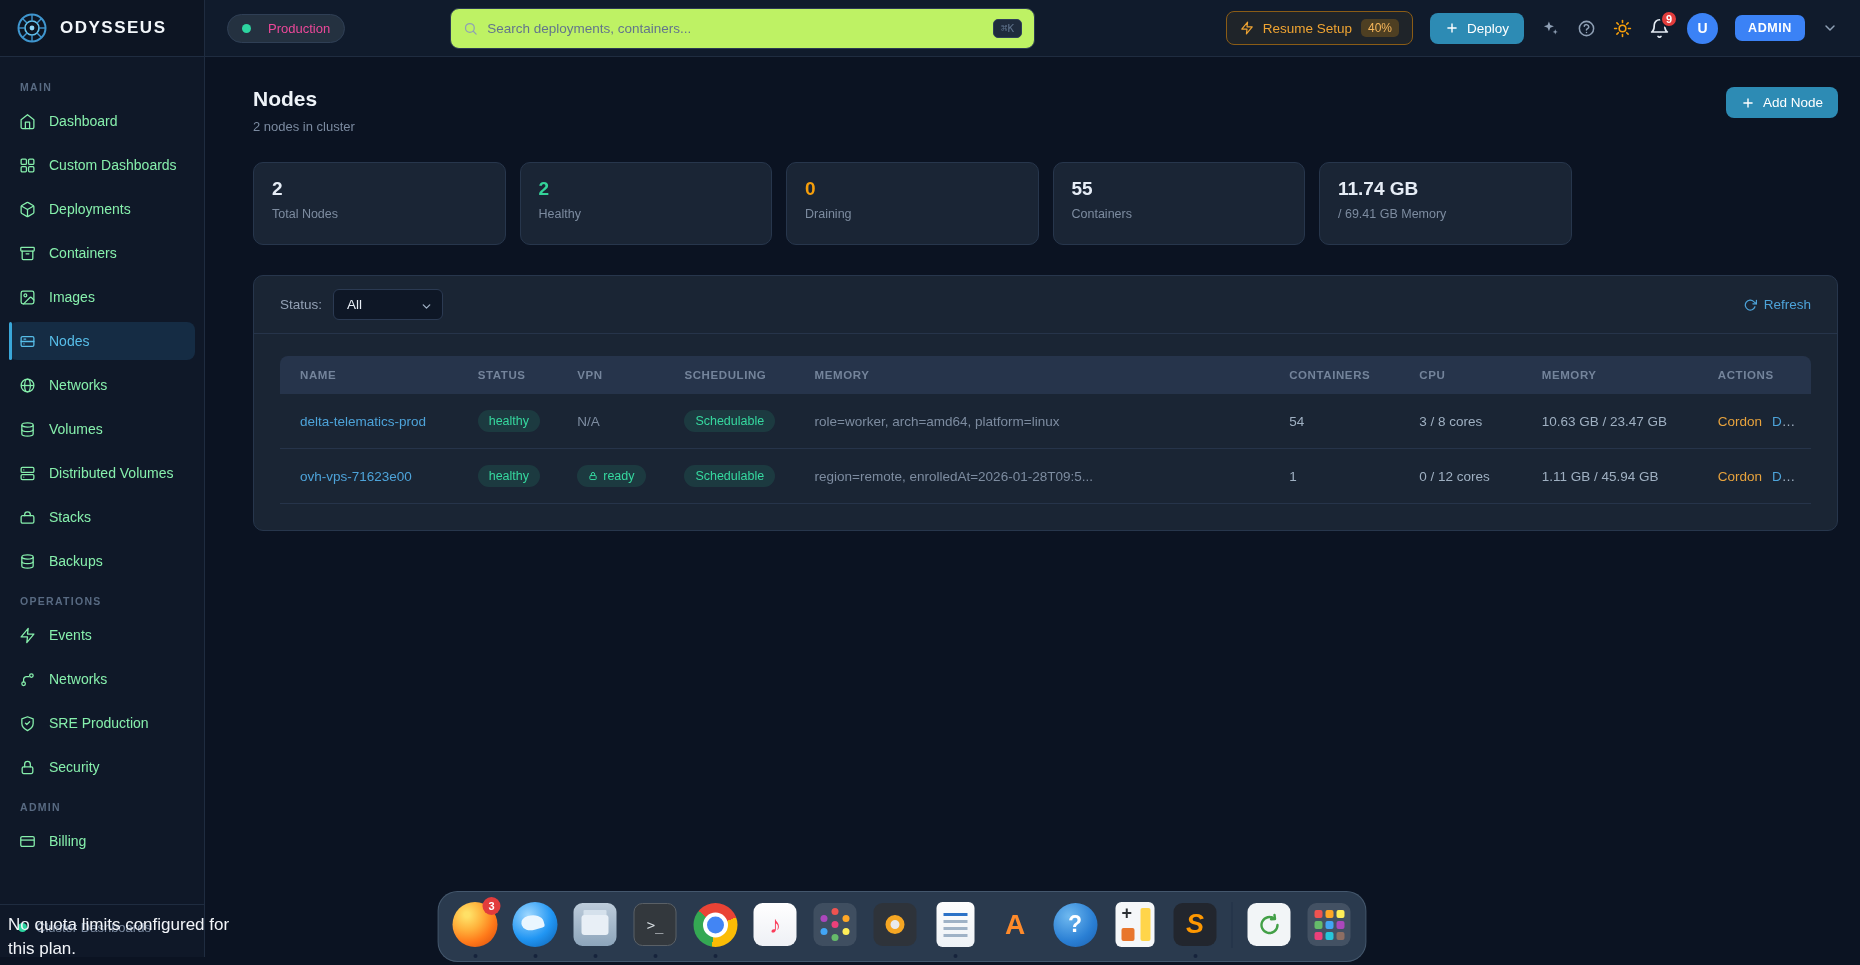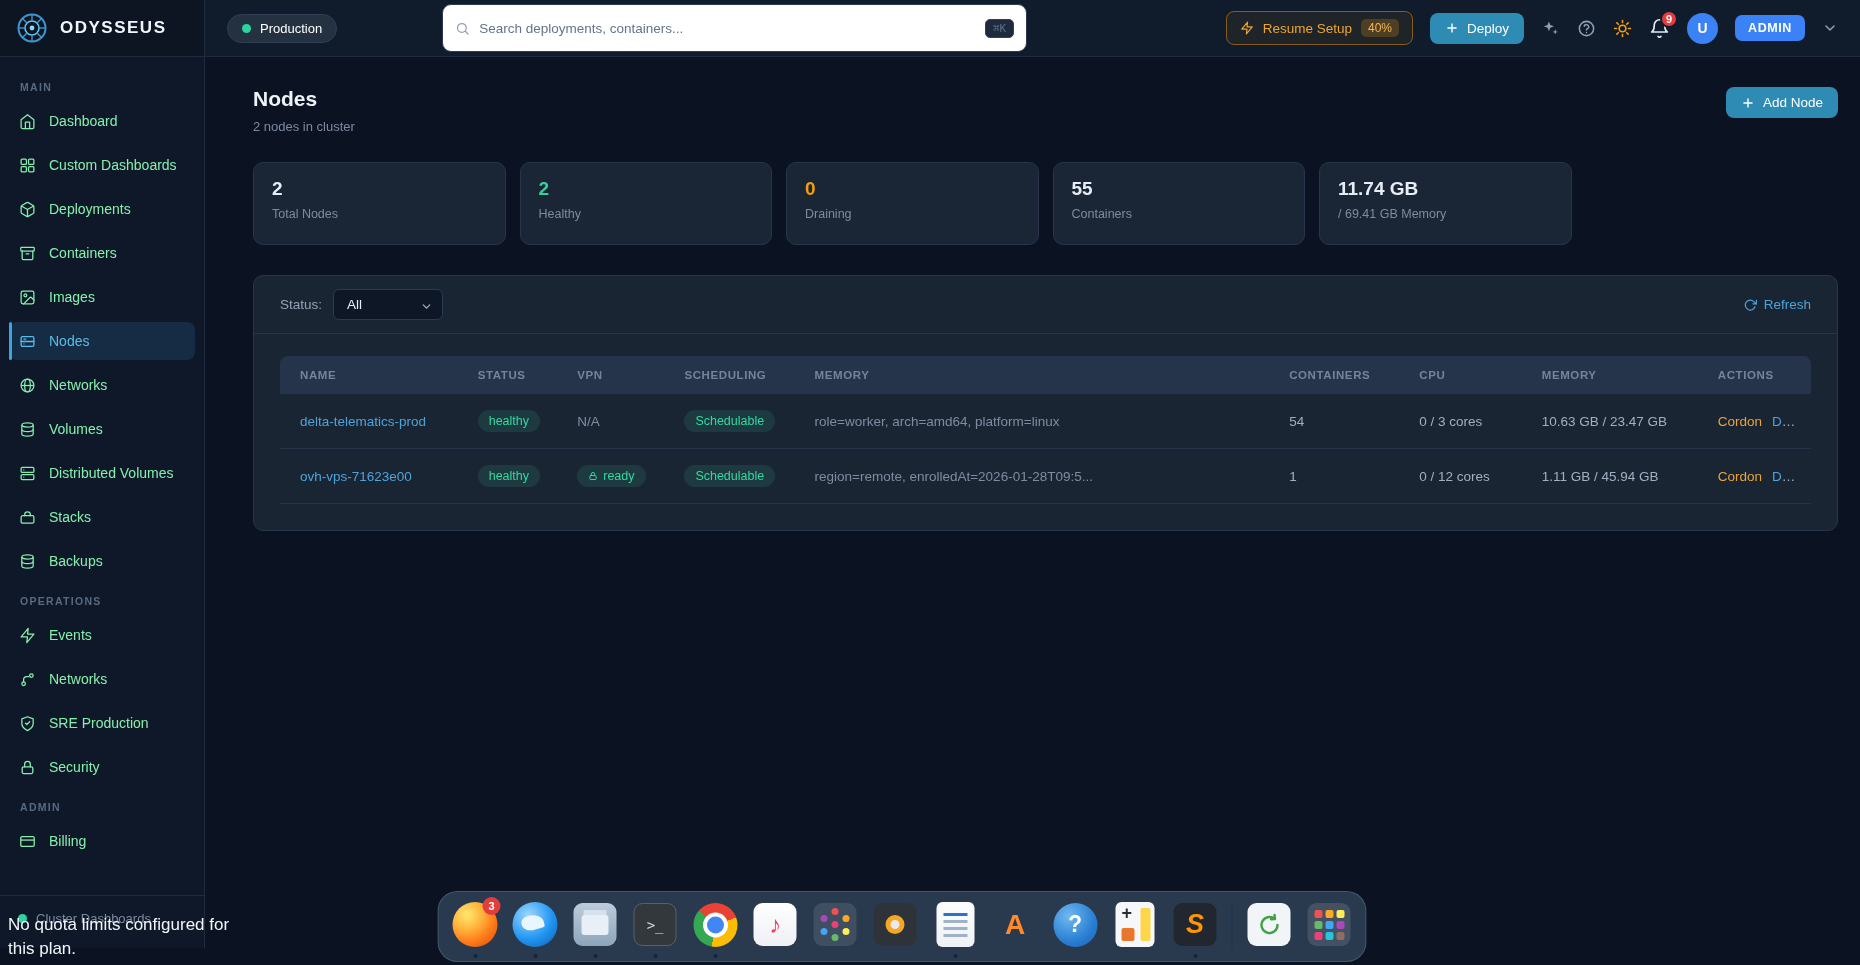--- a/index.html
+++ b/index.html
@@ -10,38 +10,38 @@
     color:#dfe7f0;
     position:relative;
   }
   svg { display:block; }
 
   
   .topbar { position:absolute; top:0; left:0; right:0; height:57px; display:flex; background:#101b2c; border-bottom:1px solid #1f2c40; z-index:20; }
   .logo-area { width:205px; flex:none; background:#0d1523; border-right:1px solid #1f2c40; display:flex; align-items:center; gap:11px; padding-left:15px; }
   .brand-name { font-weight:bold; font-size:17px; letter-spacing:1.5px; color:#f2f6fa; }
   .topbar-main { flex:1; display:flex; align-items:center; padding:0 22px; }
-  .env-badge { display:flex; align-items:center; gap:9px; background:#243140; border:1px solid #2f3f55; border-radius:999px; padding:6px 14px; font-size:13px; color:#ffffff; }
+  .env-badge { display:flex; align-items:center; gap:17px; background:#243140; border:1px solid #2f3f55; border-radius:999px; padding:6px 14px; font-size:13px; color:#ec4899; }
   .dot-green { width:9px; height:9px; border-radius:50%; background:#2dd4a0; flex:none; }
-  .search { width:585px; margin-left:105px; height:48px; background:#ffffff; border:1px solid #2b3a52; border-radius:9px; display:flex; align-items:center; padding:0 12px; gap:9px; color:#667a92; }
+  .search { width:585px; margin-left:105px; height:41px; background:#bef264; border:1px solid #2b3a52; border-radius:9px; display:flex; align-items:center; padding:0 12px; gap:9px; color:#667a92; }
   .search-ph { font-size:13.5px; color:#63758c; }
   .kbd { margin-left:auto; background:#1f2b3d; border:1px solid #30405a; border-radius:5px; font-size:11px; color:#5d7089; padding:2px 7px; font-family:"DejaVu Sans Mono", monospace; }
   .tb-right { margin-left:auto; display:flex; align-items:center; gap:17px; }
   .resume-btn { display:flex; align-items:center; gap:9px; border:1px solid #8a5c16; background:rgba(245,158,11,0.07); color:#f0a432; border-radius:8px; padding:7px 13px; font-size:13.5px; cursor:pointer; }
   .resume-chip { background:rgba(245,158,11,0.22); color:#f6b65a; border-radius:5px; padding:2px 7px; font-size:12px; }
   .btn-blue { display:flex; align-items:center; gap:8px; background:#2d8bb4; color:#fff; border:none; border-radius:8px; padding:8px 15px; font-size:13.5px; cursor:pointer; font-family:inherit; }
   .icon-btn { color:#8fa0b5; cursor:pointer; display:flex; align-items:center; }
   .sun-btn { color:#f59e0b; }
   .bell-wrap { position:relative; }
   .bell-badge { position:absolute; top:-8px; right:-8px; min-width:18px; height:18px; border-radius:9px; background:#e23c3c; color:#fff; font-size:11px; font-weight:bold; display:flex; align-items:center; justify-content:center; padding:0 4px; border:2px solid #101b2c; }
   .avatar { width:31px; height:31px; border-radius:50%; background:#3b82f6; color:#fff; font-size:14px; font-weight:bold; display:flex; align-items:center; justify-content:center; cursor:pointer; }
   .admin-chip { background:#3b82f6; color:#fff; border-radius:7px; padding:6px 13px; font-size:12.5px; font-weight:bold; letter-spacing:0.6px; cursor:pointer; }
 
   
-  .sidebar { position:absolute; top:57px; left:0; bottom:17px; width:205px; background:#0f1828; border-right:1px solid #1f2c40; display:flex; flex-direction:column; padding-top:12px; z-index:10; }
+  .sidebar { position:absolute; top:57px; left:0; bottom:8px; width:205px; background:#0f1828; border-right:1px solid #1f2c40; display:flex; flex-direction:column; padding-top:12px; z-index:10; }
   .section-label { padding:12px 20px 6px; font-size:10.5px; font-weight:bold; letter-spacing:1.3px; color:#586a82; }
   .nav-item { height:38px; margin:3px 9px; display:flex; align-items:center; gap:13px; padding:0 10px; border-radius:8px; color:#86efac; font-size:14px; position:relative; cursor:pointer; white-space:nowrap; }
   .nav-item svg { width:17px; height:17px; flex:none; }
   .nav-item.active { background:#152c44; color:#57bde8; }
   .nav-item.active::before { content:""; position:absolute; left:0; top:0; bottom:0; width:3px; border-radius:3px; background:#3aa7d9; }
   .sidebar-footer { margin-top:auto; border-top:1px solid #1f2c40; padding:15px 18px 22px; display:flex; align-items:center; gap:9px; font-size:13px; color:#7b8aa0; }
   .quota-overlay { position:absolute; left:8px; bottom:3px; width:235px; font-size:17px; color:#f2f5f9; z-index:30; line-height:1.45; }
 
   
   .main { position:absolute; left:205px; top:57px; right:0; bottom:0; padding:30px 22px 0 48px; }
@@ -488,21 +488,21 @@
           </tr>
         </thead>
         <tbody>
           <tr>
             <td><span class="name-link">delta-telematics-prod</span></td>
             <td><span class="pill">healthy</span></td>
             <td><span class="muted">N/A</span></td>
             <td><span class="pill">Schedulable</span></td>
             <td><span class="muted">role=worker, arch=amd64, platform=linux</span></td>
             <td><span>54</span></td>
-            <td><span>0 / 3 cores</span></td>
+            <td><span>3 / 8 cores</span></td>
             <td><span>10.63 GB / 23.47 GB</span></td>
             <td>
               <span class="act-cordon">Cordon</span><span class="act-details">Details</span>
             </td>
           </tr>
           <tr>
             <td><span class="name-link">ovh-vps-71623e00</span></td>
             <td><span class="pill">healthy</span></td>
             <td>
               <span class="pill">

